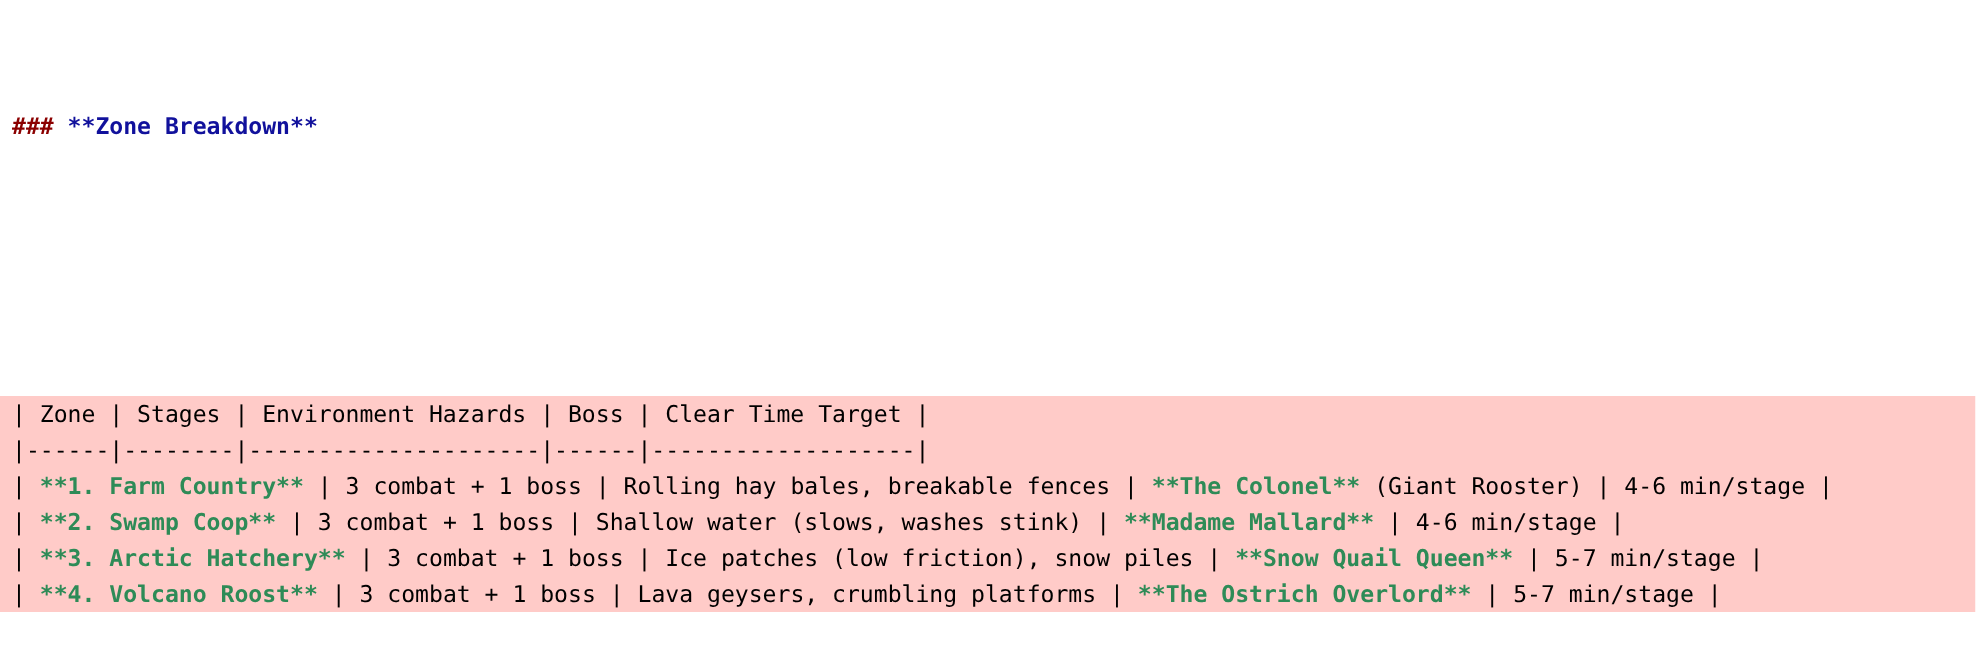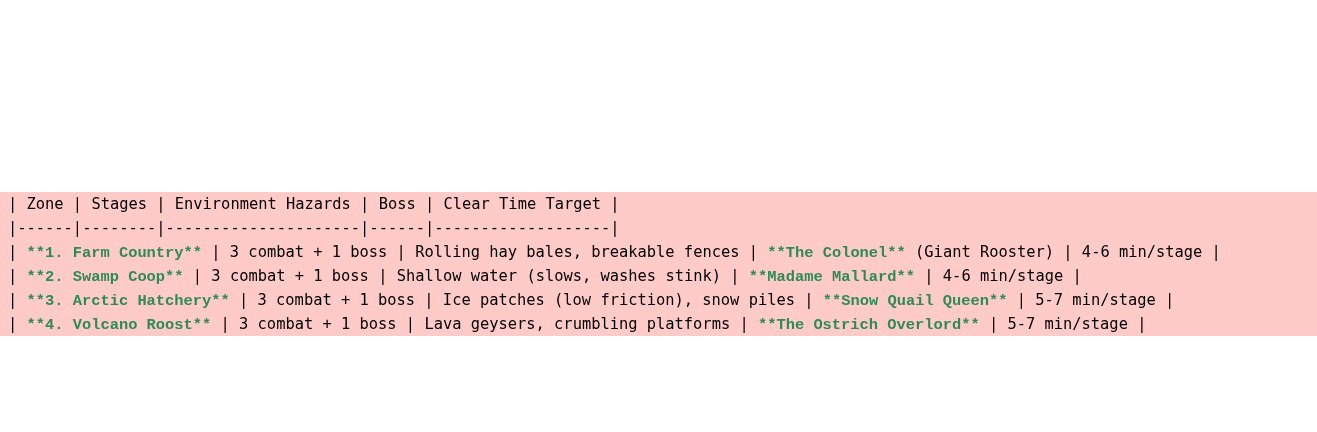--- a/index.html
+++ b/index.html
@@ -20,27 +20,28 @@
     color:var(--text);
     white-space:pre;
   }
   .line{height:24px;padding-left:8px;}
   .heading-line{font-weight:bold;}
   .heading-line .hashes{color:var(--heading-hash);}
   .heading-line .title{color:var(--bold-added);}
   .blank-line{height:24px;}
   .block.removed .line{background:var(--removed-bg);}
   span.seg-n{color:var(--text);}
-  span.seg-bg{color:var(--bold-removed);font-weight:bold;font-family:Liberation Mono, monospace;}
+  span.seg-bg{color:var(--bold-removed);font-weight:bold;}
 </style>
 </head>
 <body>
 
 <div class="code">
 
+  <div class="line heading-line"><span class="hashes">### </span><span class="title">**Zone Breakdown**</span></div>
 
   <div class="blank-line"></div>
 
   <div class="block removed" id="removed-block"><div class="line"><span class="seg-n">| Zone | Stages | Environment Hazards | Boss | Clear Time Target |</span></div><div class="line"><span class="seg-n">|------|--------|---------------------|------|-------------------|</span></div><div class="line"><span class="seg-n">| </span><span class="seg-bg">**1. Farm Country**</span><span class="seg-n"> | 3 combat + 1 boss | Rolling hay bales, breakable fences | </span><span class="seg-bg">**The Colonel**</span><span class="seg-n"> (Giant Rooster) | 4-6 min/stage |</span></div><div class="line"><span class="seg-n">| </span><span class="seg-bg">**2. Swamp Coop**</span><span class="seg-n"> | 3 combat + 1 boss | Shallow water (slows, washes stink) | </span><span class="seg-bg">**Madame Mallard**</span><span class="seg-n"> | 4-6 min/stage |</span></div><div class="line"><span class="seg-n">| </span><span class="seg-bg">**3. Arctic Hatchery**</span><span class="seg-n"> | 3 combat + 1 boss | Ice patches (low friction), snow piles | </span><span class="seg-bg">**Snow Quail Queen**</span><span class="seg-n"> | 5-7 min/stage |</span></div><div class="line"><span class="seg-n">| </span><span class="seg-bg">**4. Volcano Roost**</span><span class="seg-n"> | 3 combat + 1 boss | Lava geysers, crumbling platforms | </span><span class="seg-bg">**The Ostrich Overlord**</span><span class="seg-n"> | 5-7 min/stage |</span></div></div>
 
   
 
 </div>
 
 </body></html>

